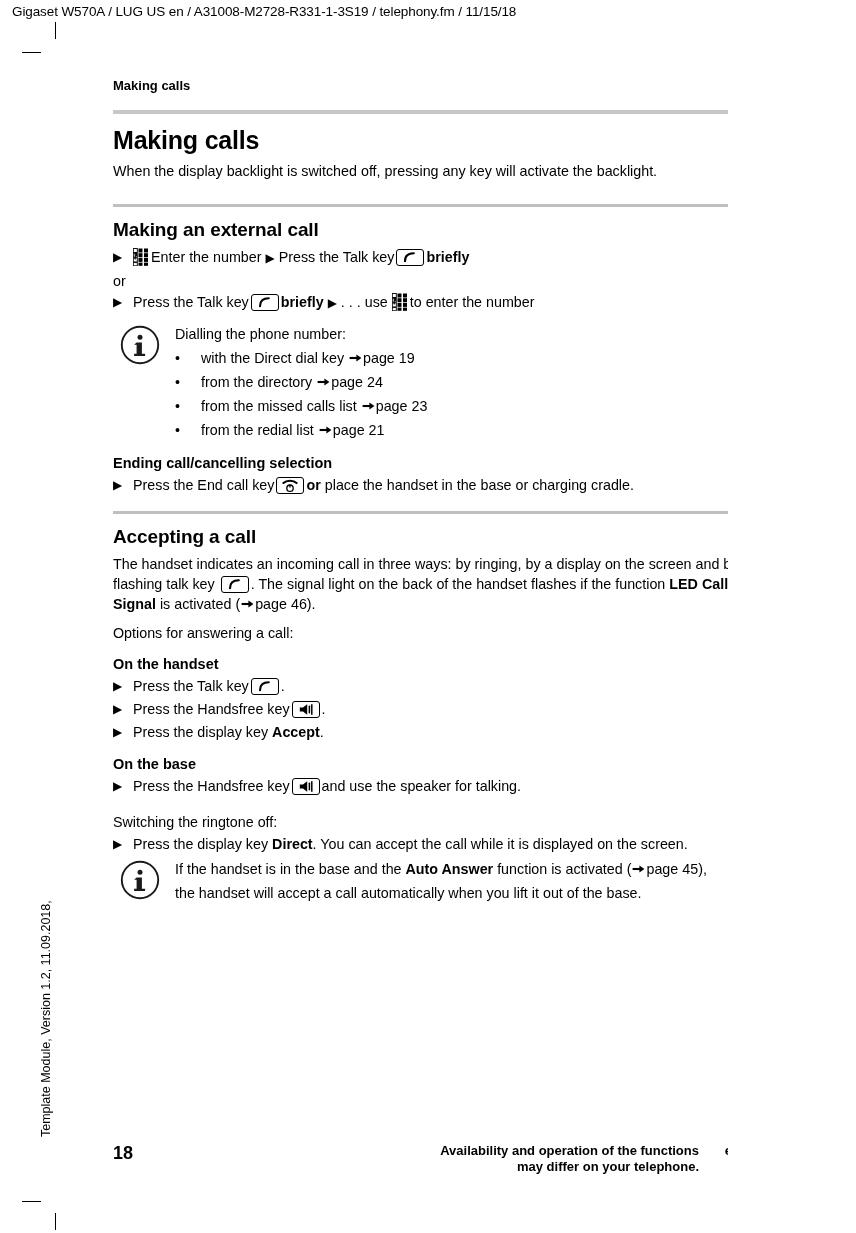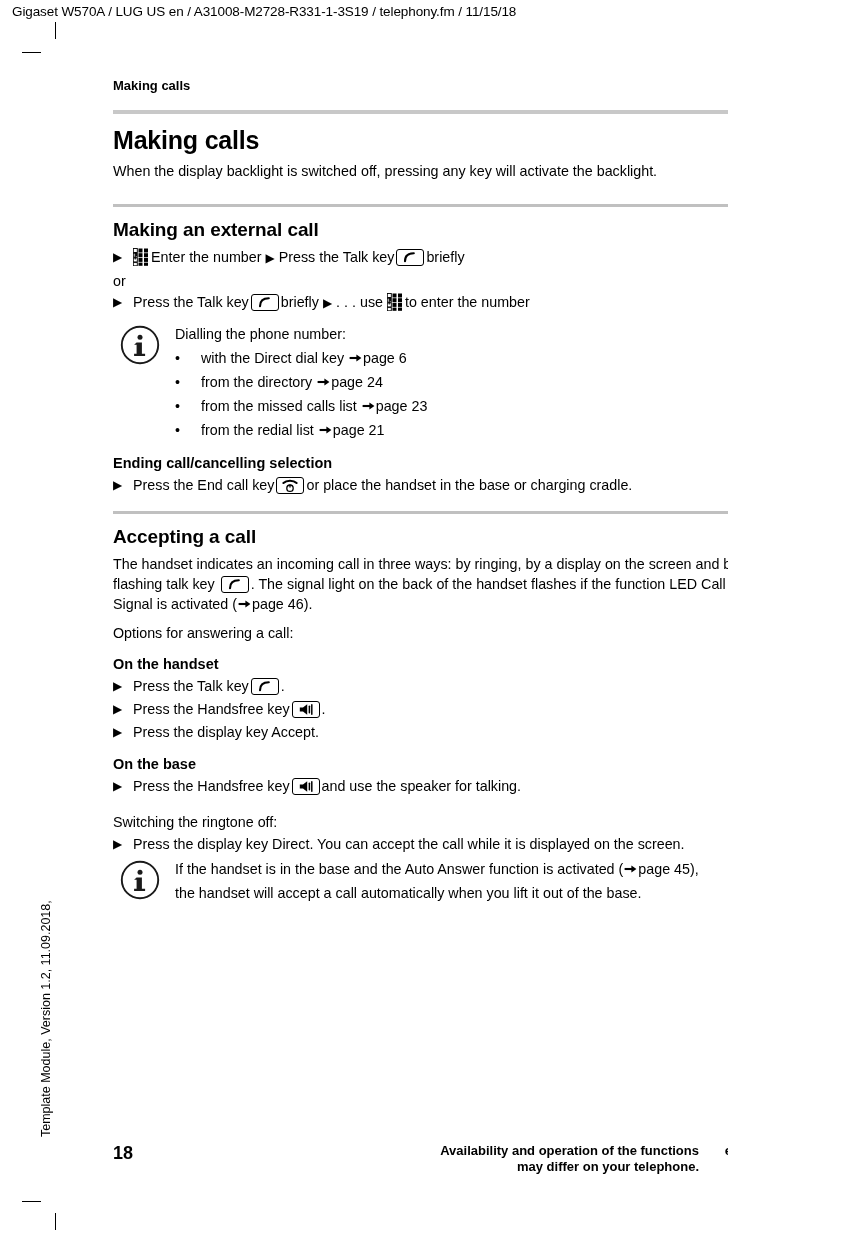--- a/index.html
+++ b/index.html
@@ -113,21 +113,21 @@
     width: 20px;
     font-size: 12px;
     line-height: 21px;
   }
   .step .txt { flex: 1 1 auto; }
   .or-line {
     font-size: 14.3px;
     line-height: 20px;
     margin: 1px 0 1px 0;
   }
-  b { font-weight: normal; }
+  b { font-weight: bold; }
 
   
   .keycap {
     display: inline-block;
     vertical-align: -4px;
     border: 1.3px solid #000;
     border-radius: 3px;
     background: #fff;
     box-sizing: border-box;
     position: relative;
@@ -287,21 +287,21 @@
         </svg>
       </div>
       <div class="ibody">
         <p>Dialling the phone number:</p>
         <ul class="bullets">
           <li>
             <span class="dot">•</span>
             <span class="btxt"><span>with the Direct dial key</span> <span class="arrow"><svg width="13" height="10" viewBox="0 0 13 10">
                     <path d="M0.6 5 L8.6 5" stroke="#000" stroke-width="2.1"></path>
                     <path d="M7.4 1.6 L12.4 5 L7.4 8.4 Z" fill="#000"></path>
-                  </svg></span><span>page 6</span></span>
+                  </svg></span><span>page 19</span></span>
           </li>
           <li>
             <span class="dot">•</span>
             <span class="btxt"><span>from the directory</span> <span class="arrow"><svg width="13" height="10" viewBox="0 0 13 10">
                     <path d="M0.6 5 L8.6 5" stroke="#000" stroke-width="2.1"></path>
                     <path d="M7.4 1.6 L12.4 5 L7.4 8.4 Z" fill="#000"></path>
                   </svg></span><span>page 24</span></span>
           </li>
           <li>
             <span class="dot">•</span>

